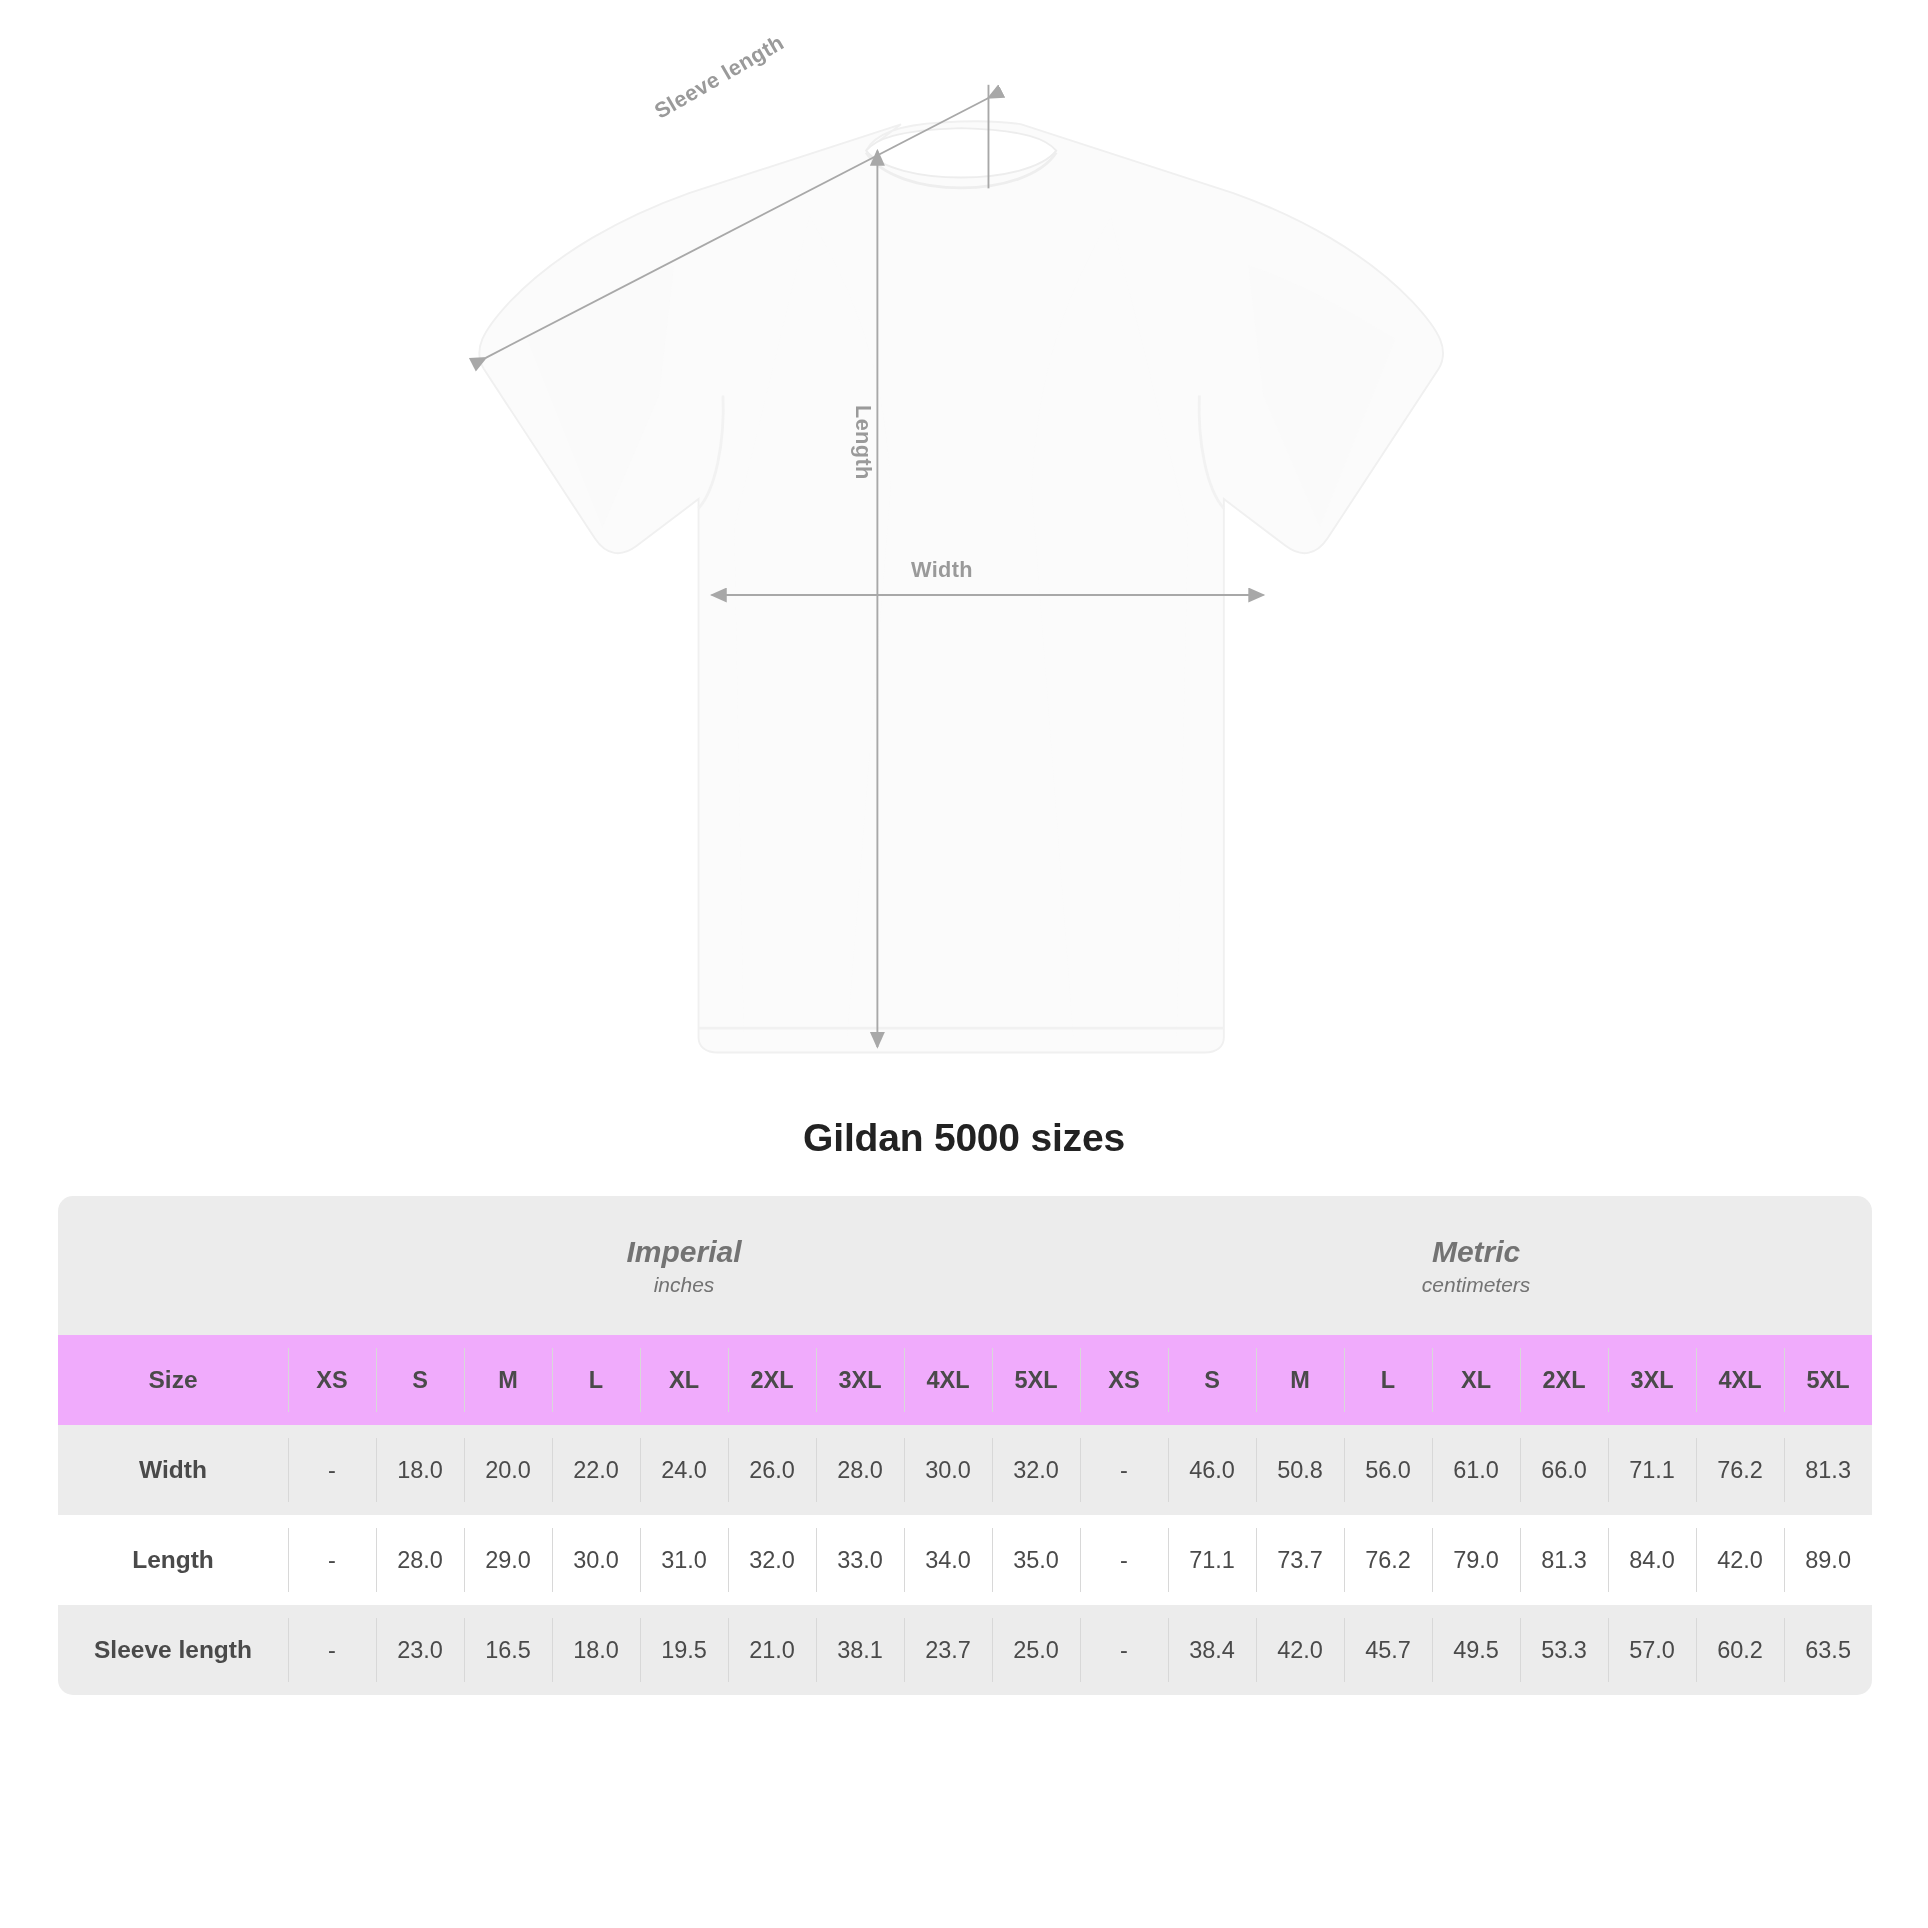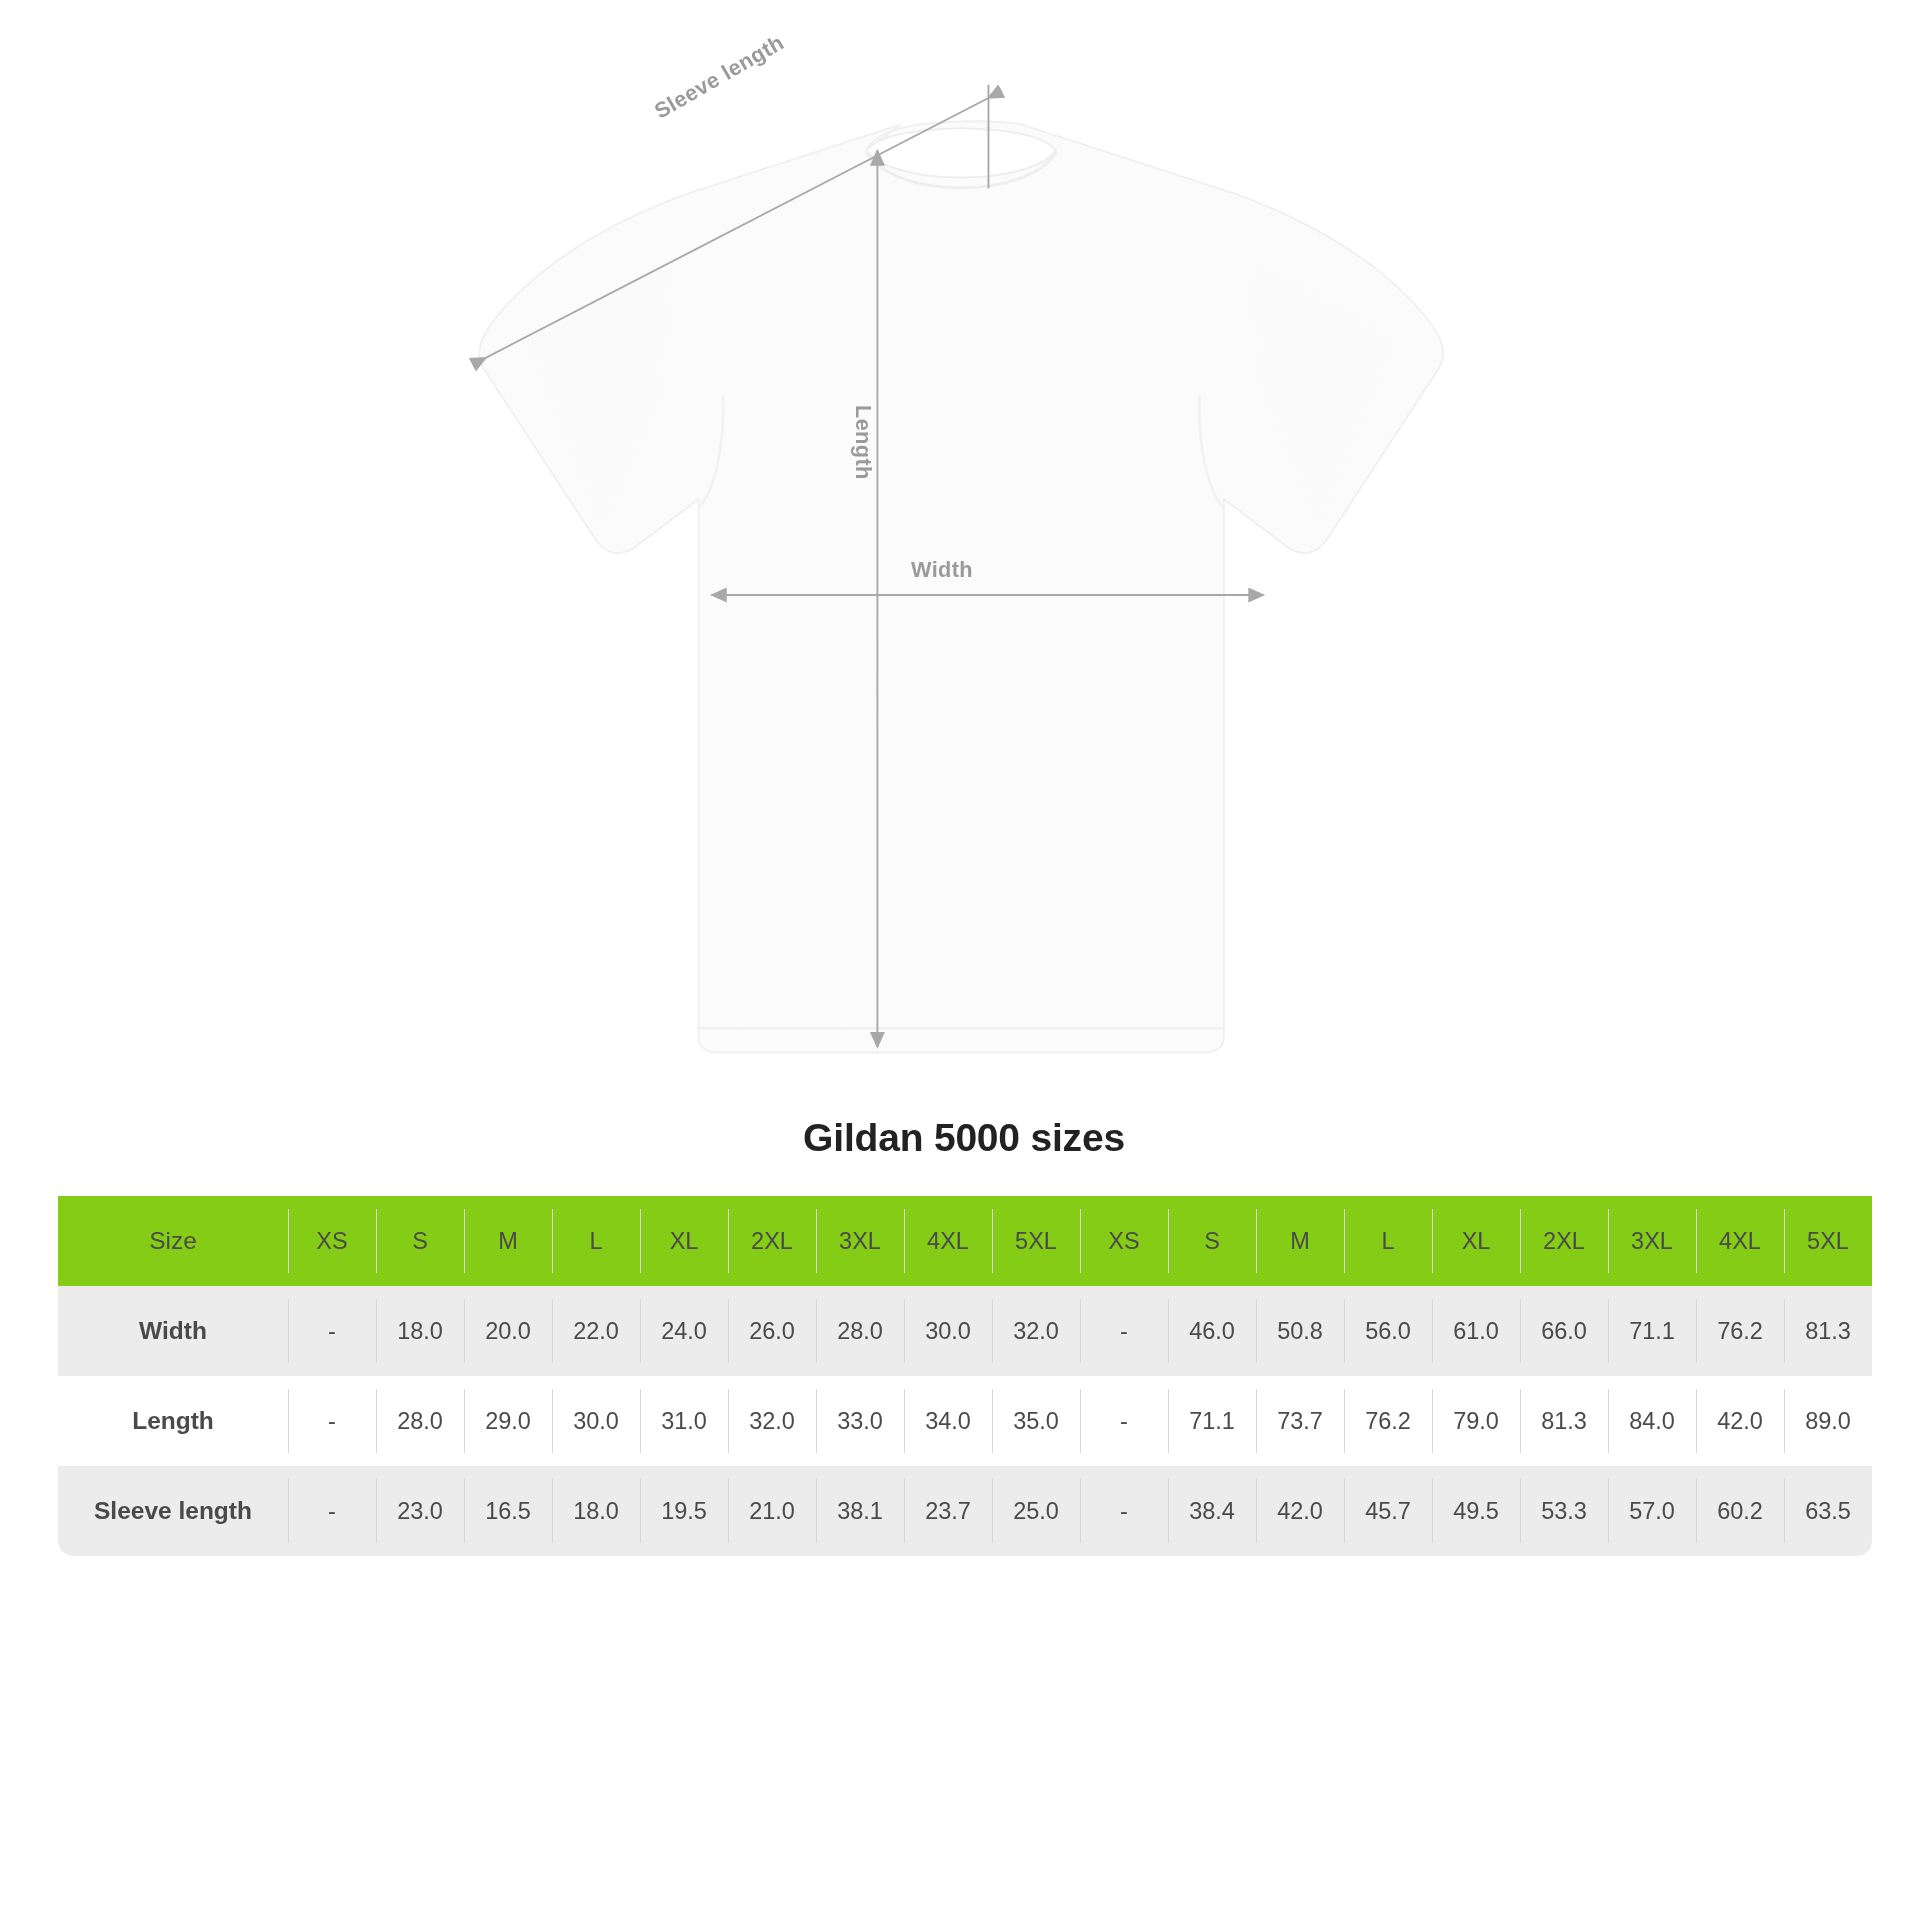--- a/index.html
+++ b/index.html
@@ -113,22 +113,22 @@
   .unit-sub {
     font-size: 21px;
     font-style: italic;
     color: #737373;
     margin-top: 3.8px;
   }
 
   
   .size-row td {
     height: 90px;
-    background: #84cc16;
-    font-weight: normal;
+    background: #f0abfc;
+    font-weight: bold;
     color: #5a5a5a;
     font-size: 23.5px;
   }
   .size-row td.rowlabel {
     font-size: 24.5px;
   }
 
   
   .data-row td {
     height: 90px;
@@ -241,20 +241,31 @@
   </div>
 
   <div class="table-wrap">
     <table class="size-table">
       <colgroup>
         <col style="width:230px">
         <col span="18" style="width:88px">
       </colgroup>
       <tbody>
 
+        <tr class="unit-row">
+          <td class="corner-left"></td>
+          <td colspan="9">
+            <div class="unit-name">Imperial</div>
+            <div class="unit-sub">inches</div>
+          </td>
+          <td colspan="9" class="corner-right">
+            <div class="unit-name">Metric</div>
+            <div class="unit-sub">centimeters</div>
+          </td>
+        </tr>
 
         <tr class="size-row">
           <td class="rowlabel">Size</td>
           <td class="cell-sep">XS</td>
           <td class="cell-sep">S</td>
           <td class="cell-sep">M</td>
           <td class="cell-sep">L</td>
           <td class="cell-sep">XL</td>
           <td class="cell-sep">2XL</td>
           <td class="cell-sep">3XL</td>

